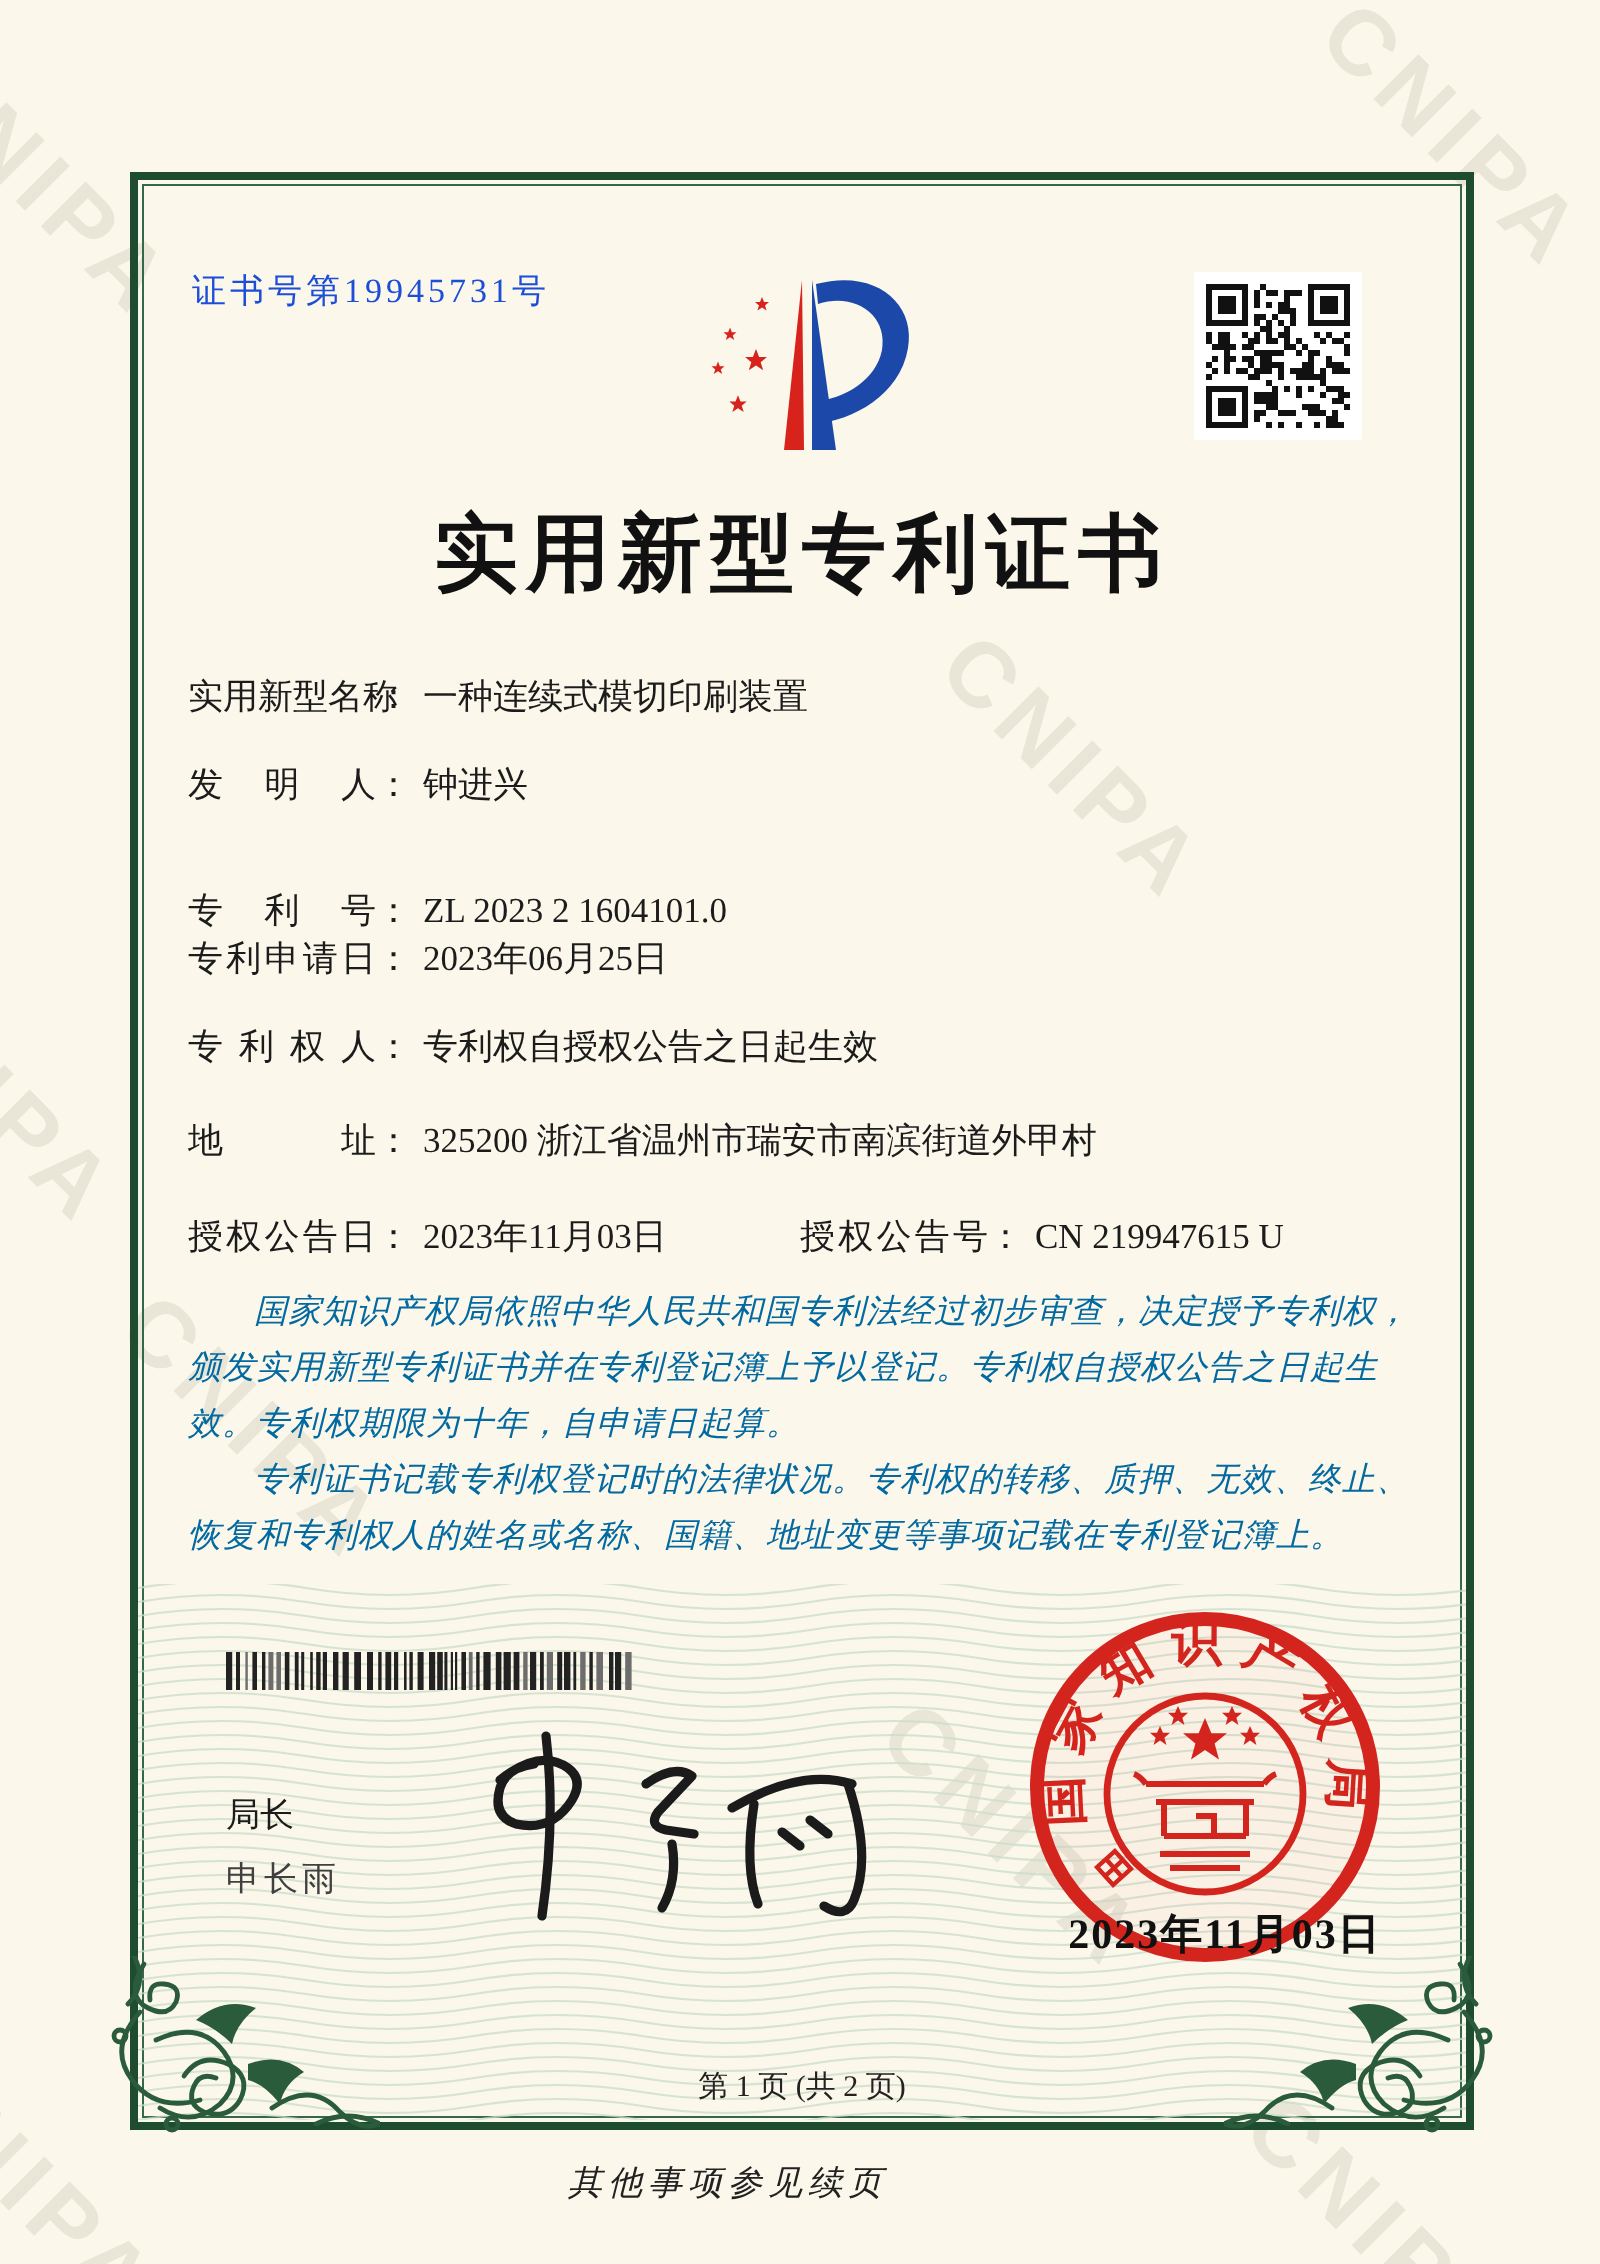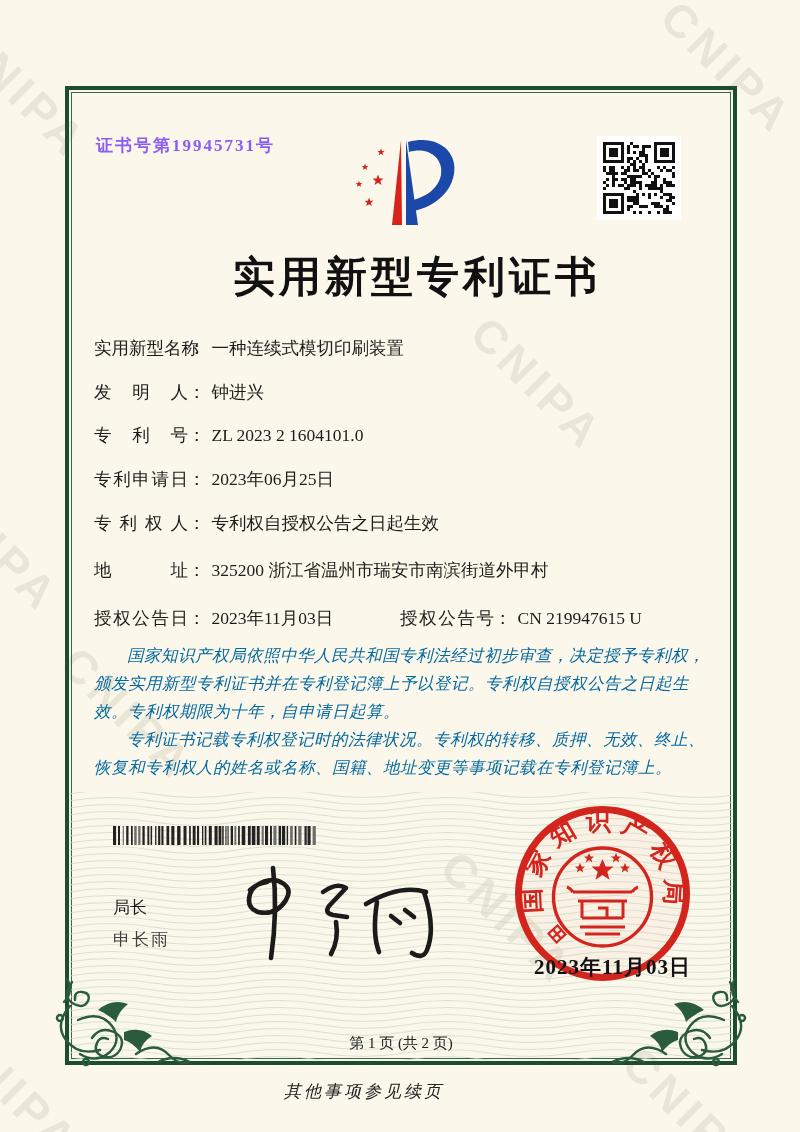--- a/index.html
+++ b/index.html
@@ -16,29 +16,29 @@
   .frame { position:absolute; left:65px; top:86px; width:672px; height:979px;
            border:4px solid #1d4c31; z-index:2; }
   .frame-inner { position:absolute; left:2px; top:2px; right:2px; bottom:2px;
                  border:1.5px solid #35684a; }
 
   
   .guilloche { position:absolute; left:69px; top:792px; width:664px; height:268px; z-index:2; }
 
   .content { position:absolute; inset:0; z-index:3; }
 
-  .cert-no { position:absolute; left:96px; top:134px; font-size:17px; letter-spacing:2px; color:#8b5cf6;font-weight:bold; }
+  .cert-no { position:absolute; left:96px; top:134px; font-size:17px; letter-spacing:2px; color:#1d4ed8; }
 
   .logo { position:absolute; left:330px; top:130px; width:140px; height:110px; }
 
   .qr-box { position:absolute; left:597px; top:136px; width:84px; height:84px; background:#fff;
             display:flex; align-items:center; justify-content:center; }
 
   .title { position:absolute; left:65px; top:249px; width:672px; text-align:center;
-           font-size:42px; font-weight:700; letter-spacing:4px; color:#111;margin-left:16px; }
+           font-size:42px; font-weight:700; letter-spacing:4px; color:#111; }
 
   .fields { position:absolute; left:94px; top:0; width:640px; }
   .frow { position:absolute; left:0; width:640px; height:26px; font-size:17.5px; color:#1c1c1c; white-space:nowrap; }
   .flabel { display:inline-block; width:94px; text-align:justify; text-align-last:justify;
             text-justify:inter-character; vertical-align:bottom; }
   .colon { display:inline-block; margin-right:6px; }
   .g2 { position:absolute; left:306px; top:0; white-space:nowrap; }
 
   .paras { position:absolute; left:94px; top:642px; width:614px; font-size:16.5px; line-height:28px;
            font-style:italic; letter-spacing:.5px; color:#0369a1; }
@@ -325,21 +325,21 @@
 
     <div class="title">实用新型专利证书</div>
 
     <div class="fields">
       <div class="frow" style="top:336px">
         <span class="flabel">实用新型名称</span><span class="colon">：</span><span>一种连续式模切印刷装置</span>
       </div>
       <div class="frow" style="top:380px">
         <span class="flabel">发明人</span><span class="colon">：</span><span>钟进兴</span>
       </div>
-      <div class="frow" style="top:423px">
+      <div class="frow" style="top:443px">
         <span class="flabel">专利号</span><span class="colon">：</span><span>ZL 2023 2 1604101.0</span>
       </div>
       <div class="frow" style="top:467px">
         <span class="flabel">专利申请日</span><span class="colon">：</span><span>2023年06月25日</span>
       </div>
       <div class="frow" style="top:511px">
         <span class="flabel">专利权人</span><span class="colon">：</span><span>专利权自授权公告之日起生效</span>
       </div>
       <div class="frow" style="top:558px">
         <span class="flabel">地址</span><span class="colon">：</span><span>325200 浙江省温州市瑞安市南滨街道外甲村</span>

